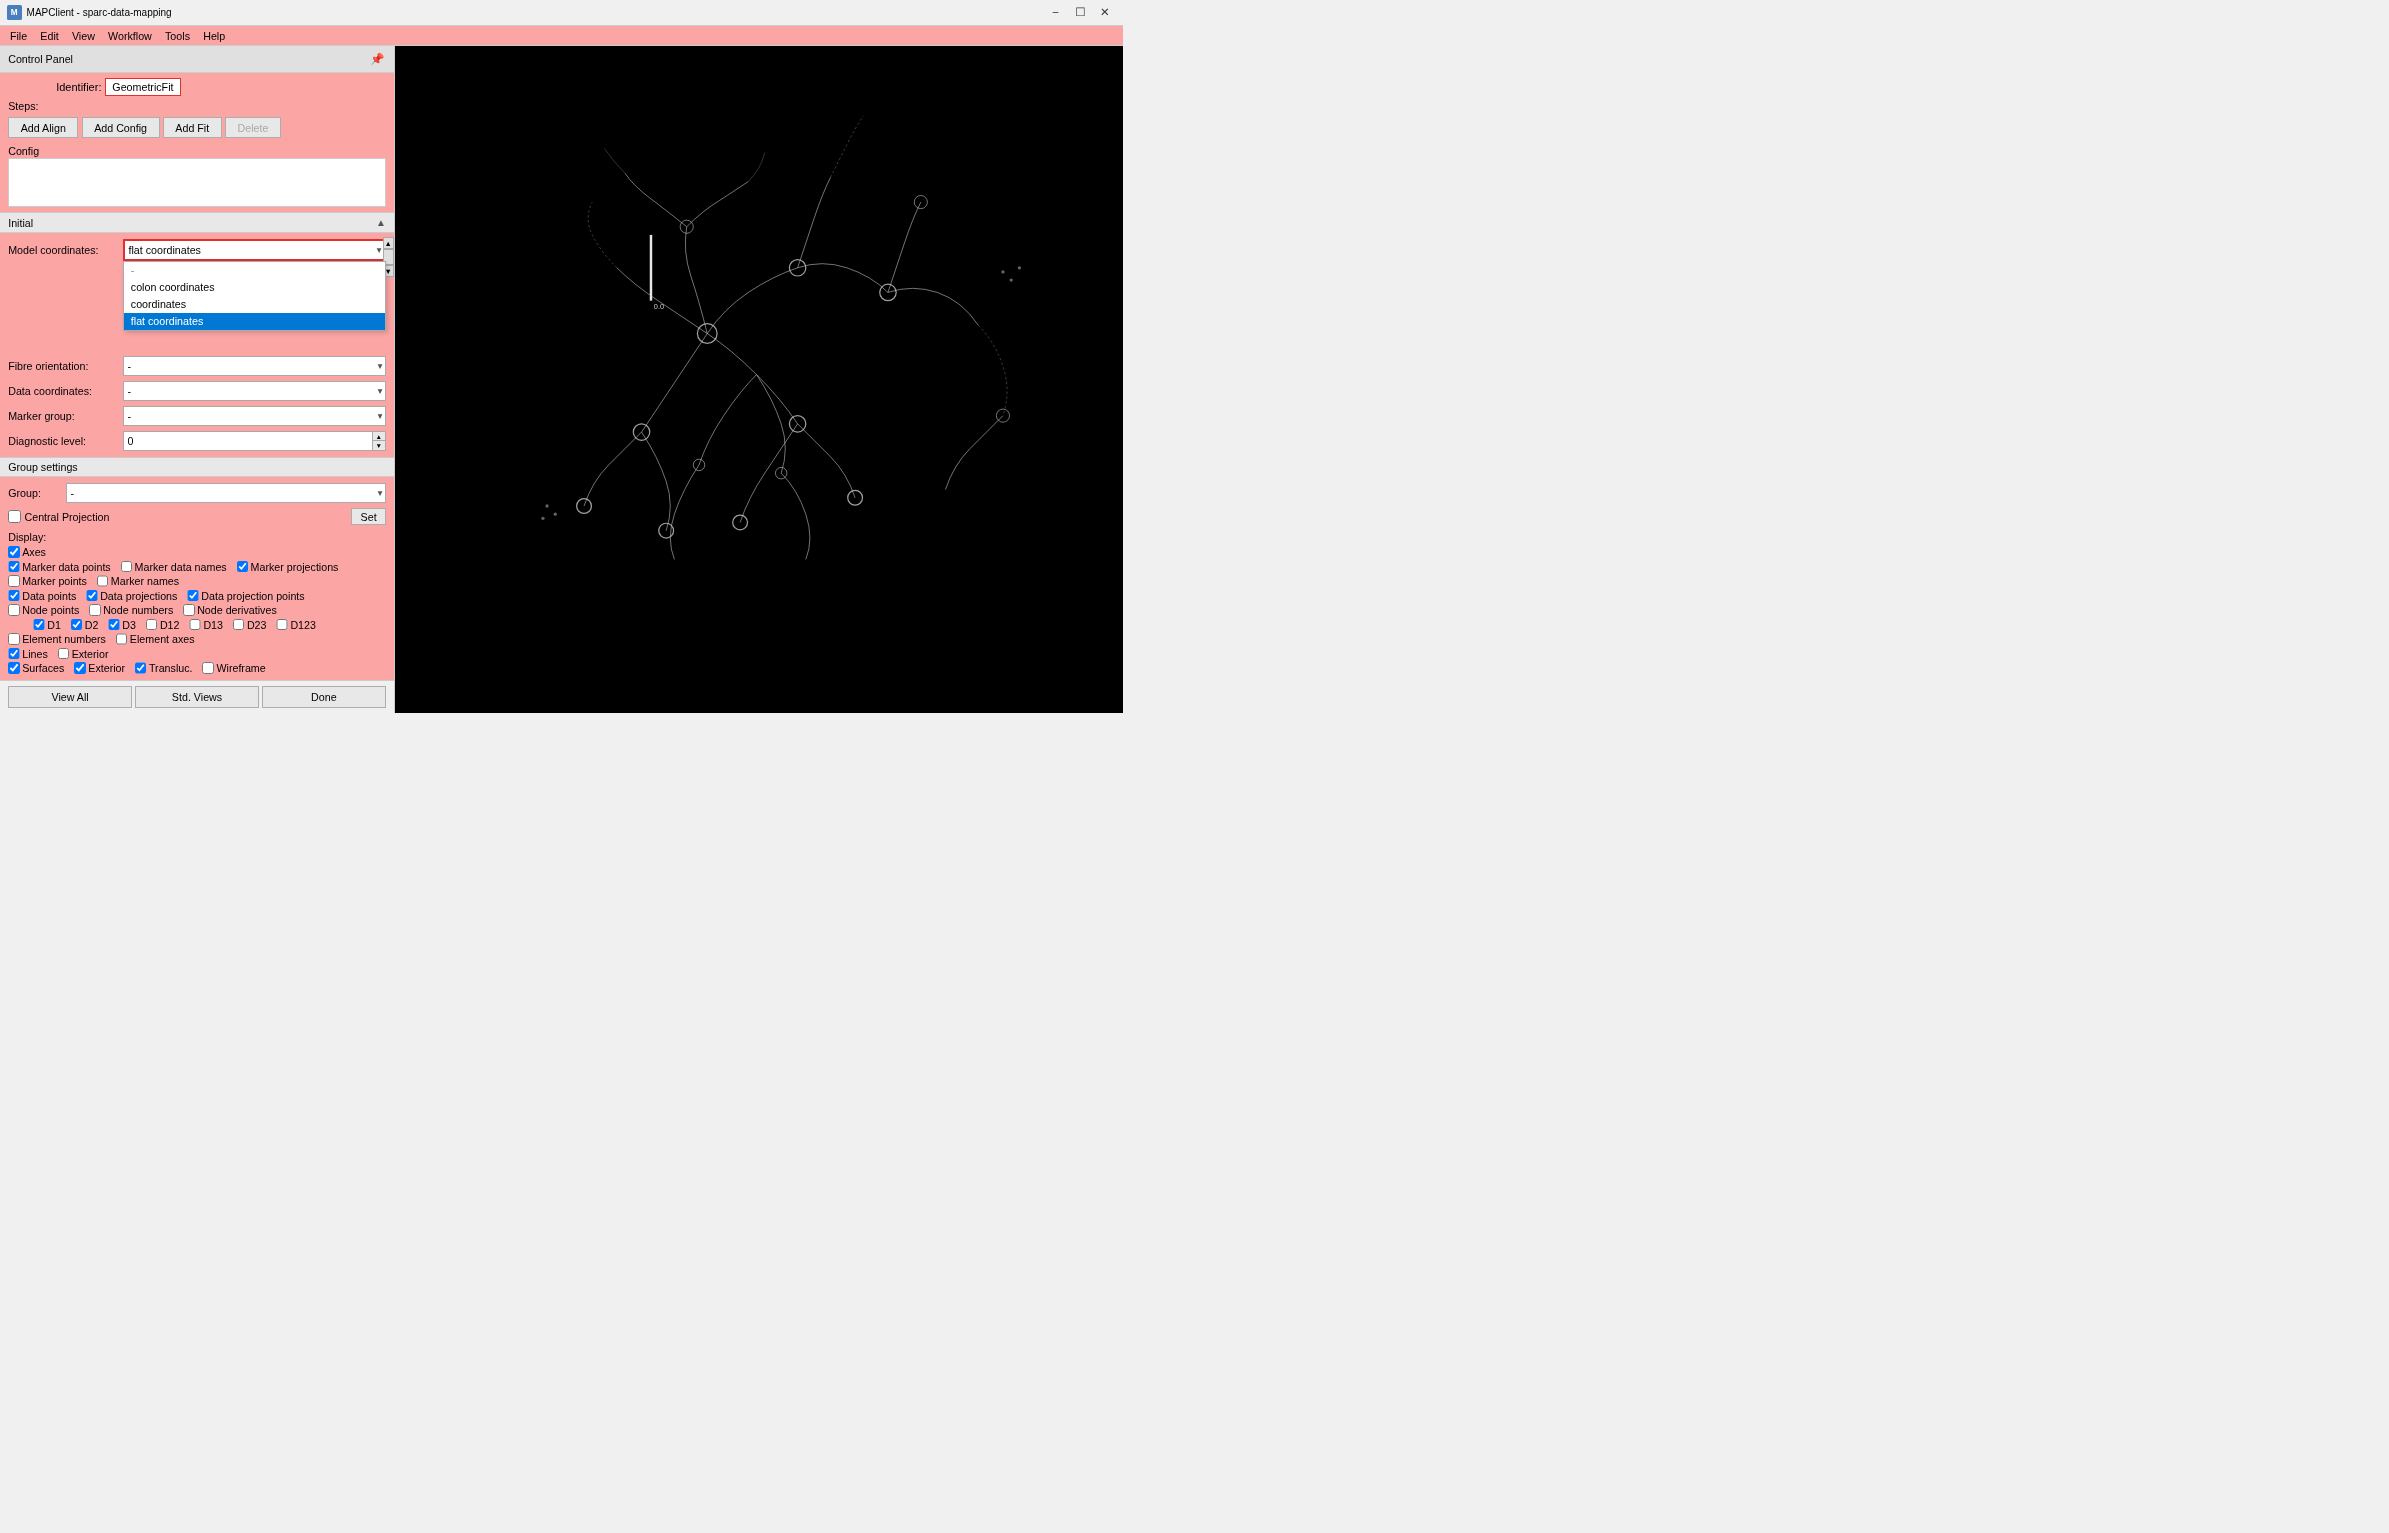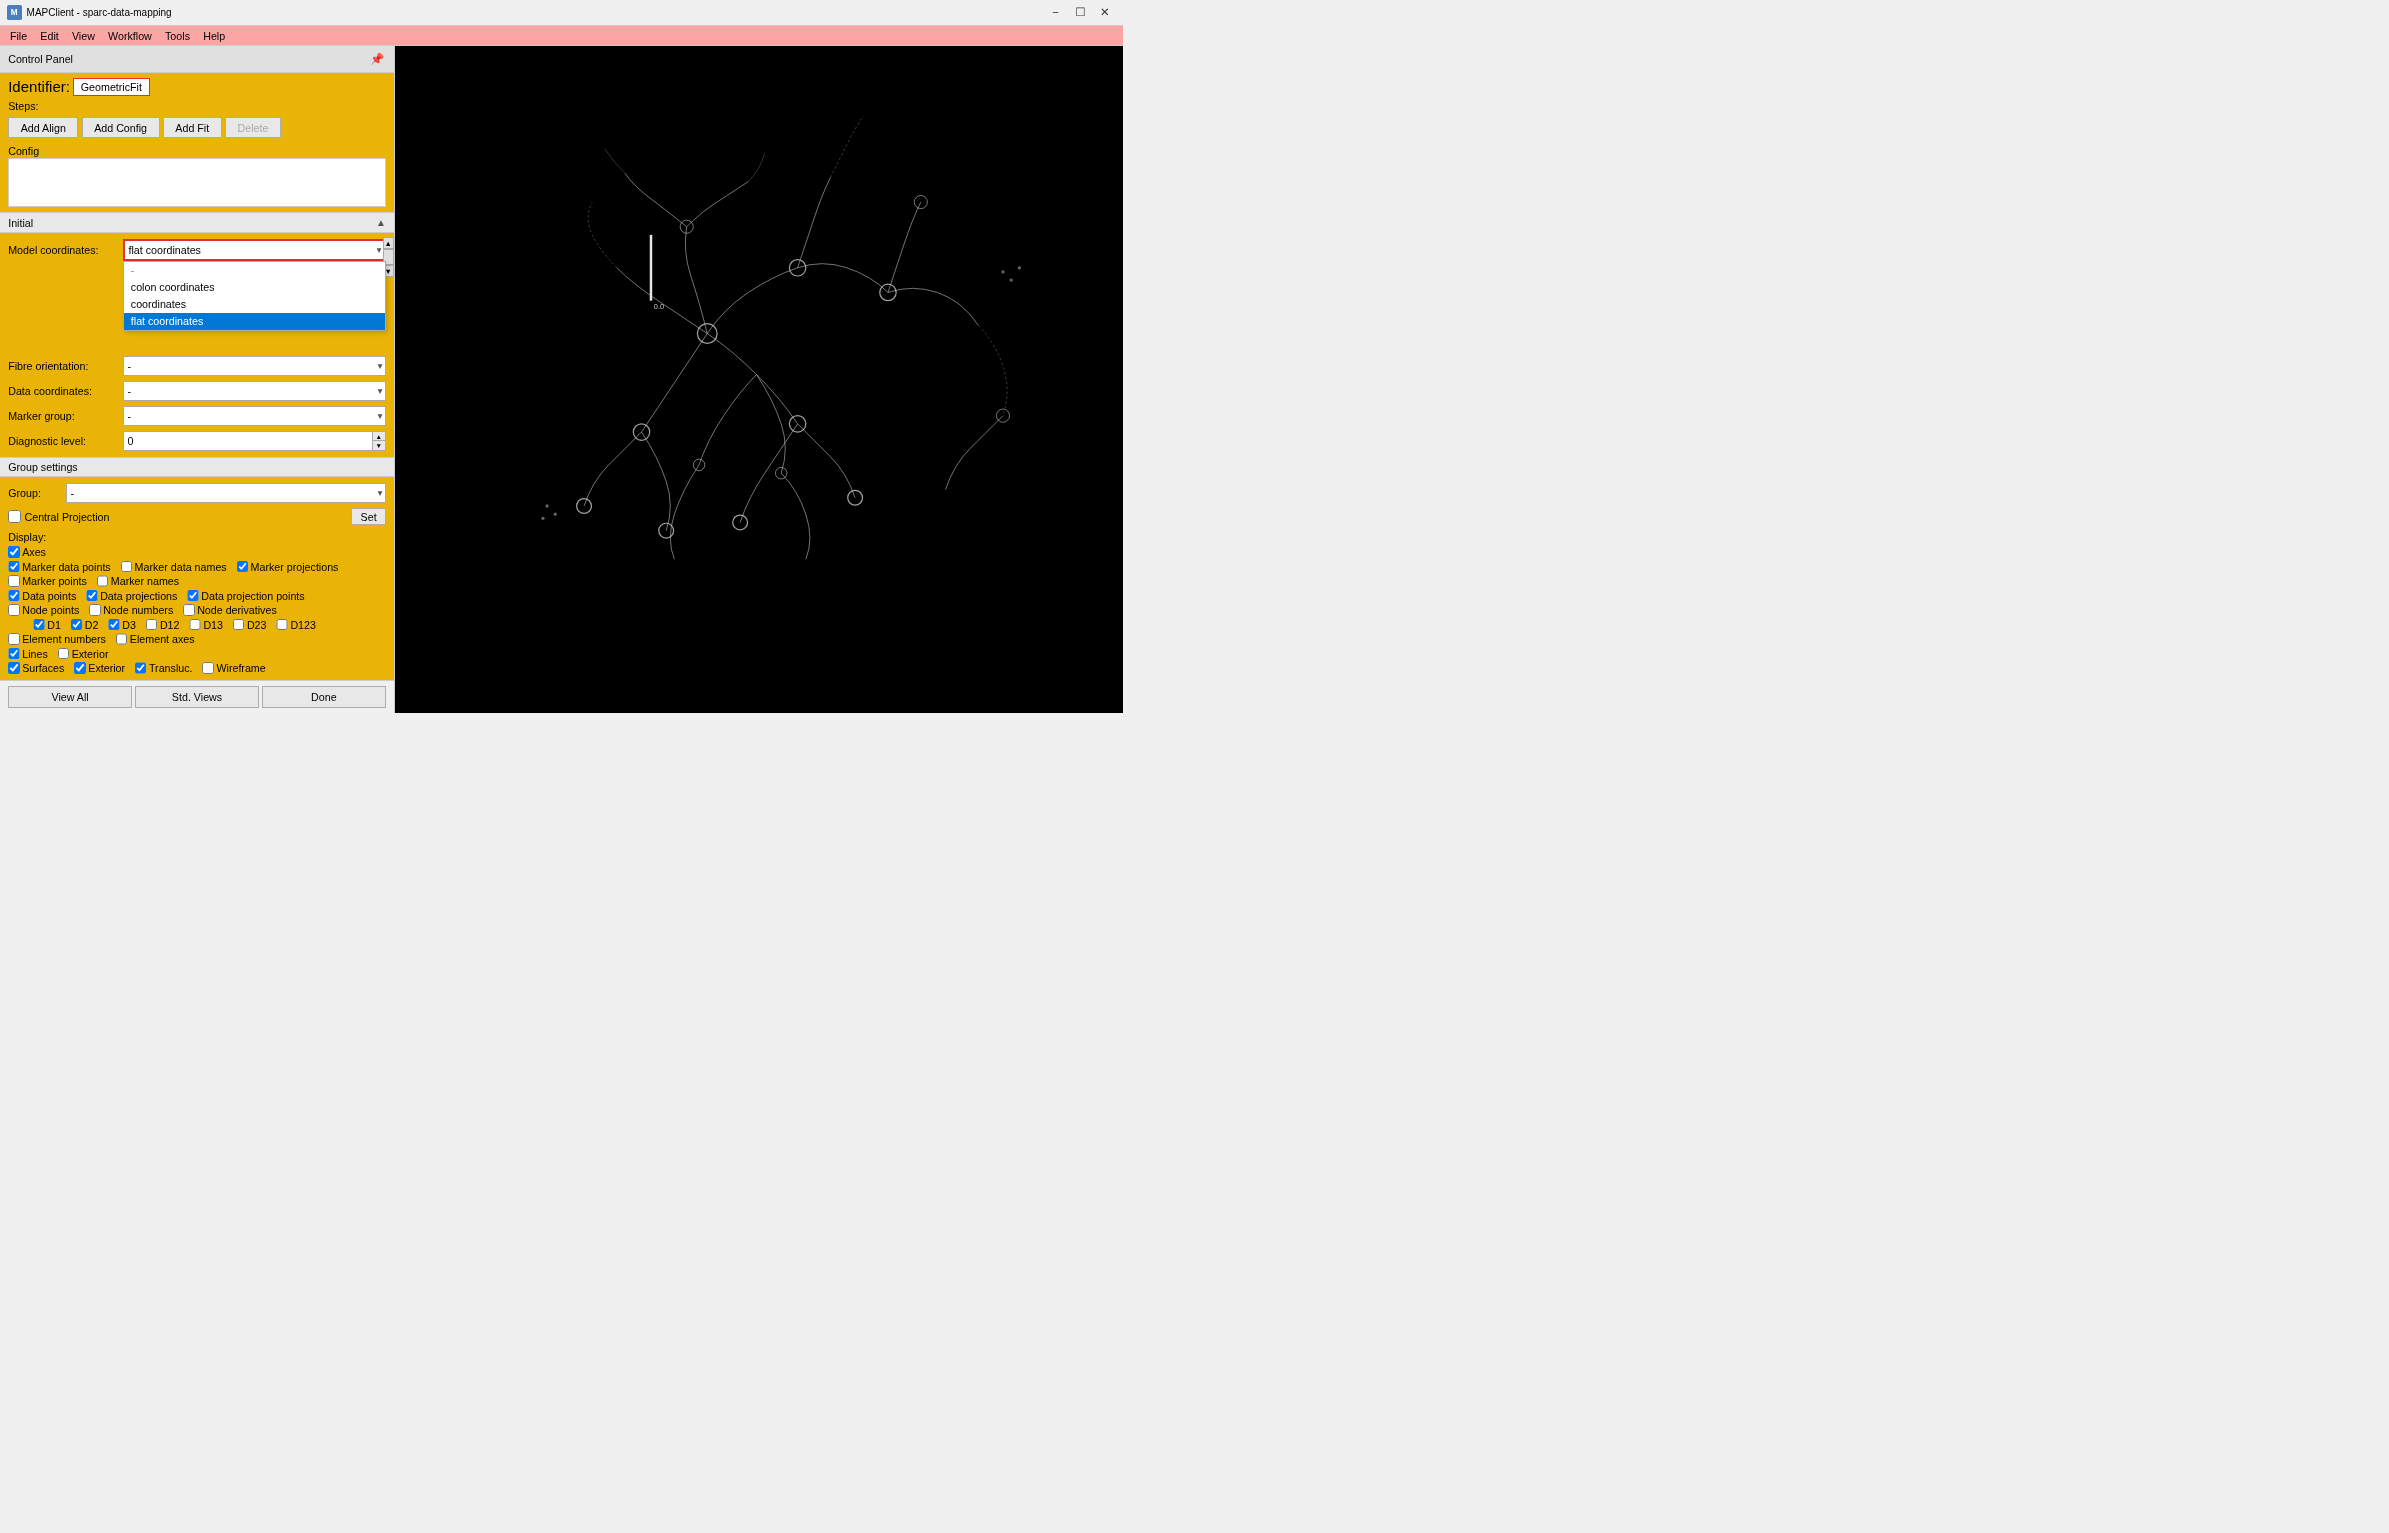--- a/index.html
+++ b/index.html
@@ -59,21 +59,21 @@
 
     
     .main-layout {
       display: flex;
       height: calc(713px - 46px);
     }
 
     
     .left-panel {
       width: 395px;
-      background: #eab308;
+      background: #fca5a5;
       border-right: 0.8px solid #ccc;
       display: flex;
       flex-direction: column;
       overflow: hidden;
     }
 
     
     .control-panel-header {
       background: #e0e0e0;
       padding: 5px 8.2px;
@@ -88,21 +88,21 @@
       background: none; border: none; cursor: pointer;
       font-size: 11.5px; color: #555;
     }
 
     
     .identifier-row {
       display: flex;
       align-items: center;
       padding: 5px 8.2px 3.3px;
     }
-    .identifier-label { font-size: 15px; margin-right: 3.3px; }
+    .identifier-label { font-size: 11px; margin-right: 3.3px; margin-left: 48px; }
     .identifier-box {
       border: 1.6px solid #e03030;
       padding: 1.6px 6.6px;
       font-size: 10.7px;
       background: white;
     }
 
     
     .steps-label { padding: 1.6px 8.2px; font-size: 10.7px; }
     .steps-buttons {

